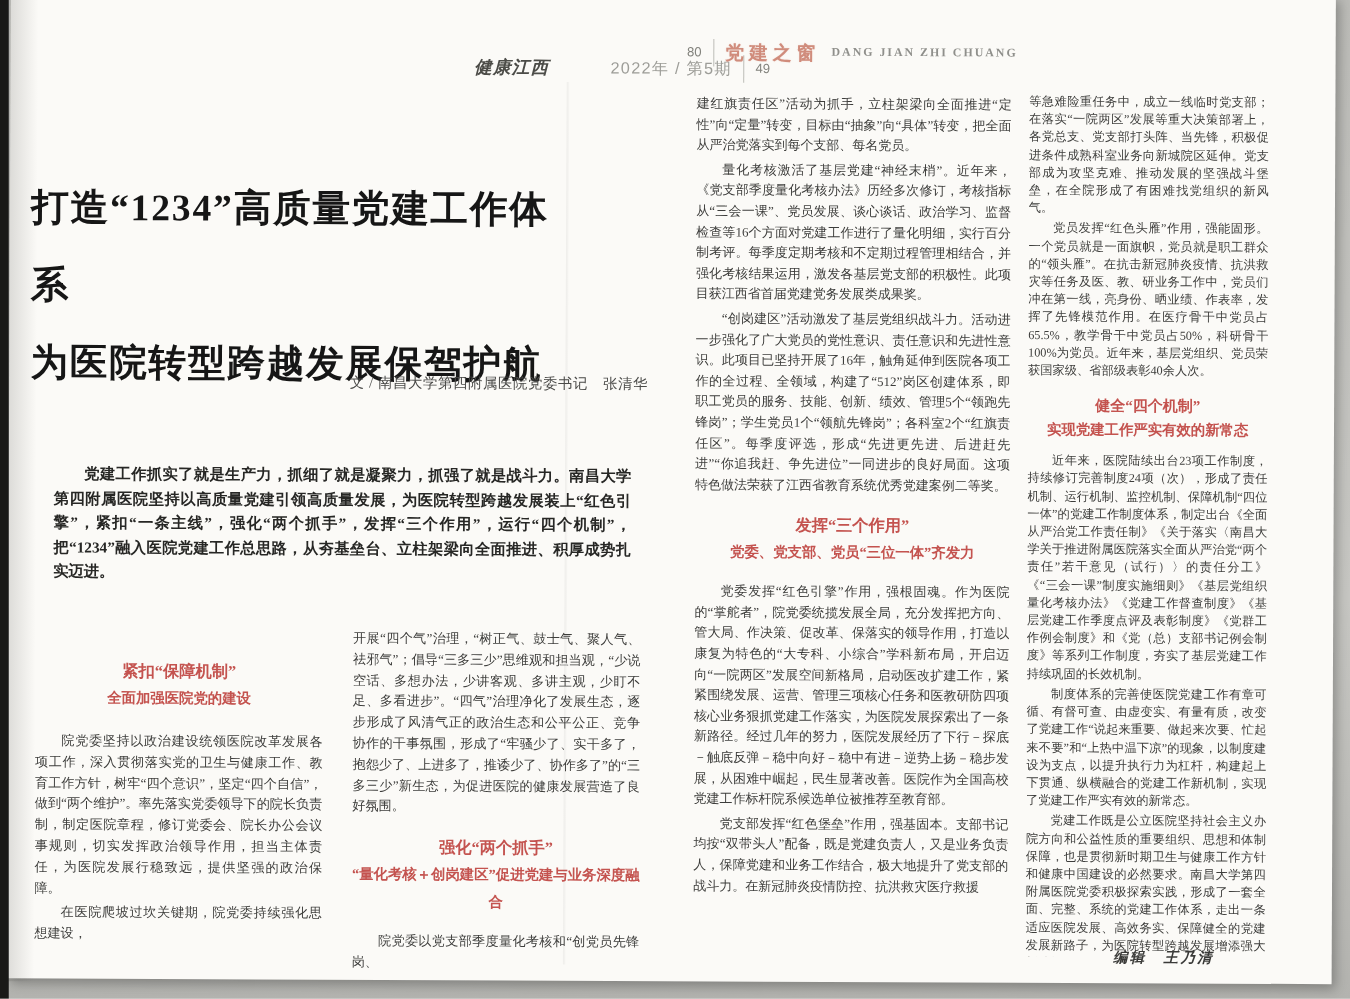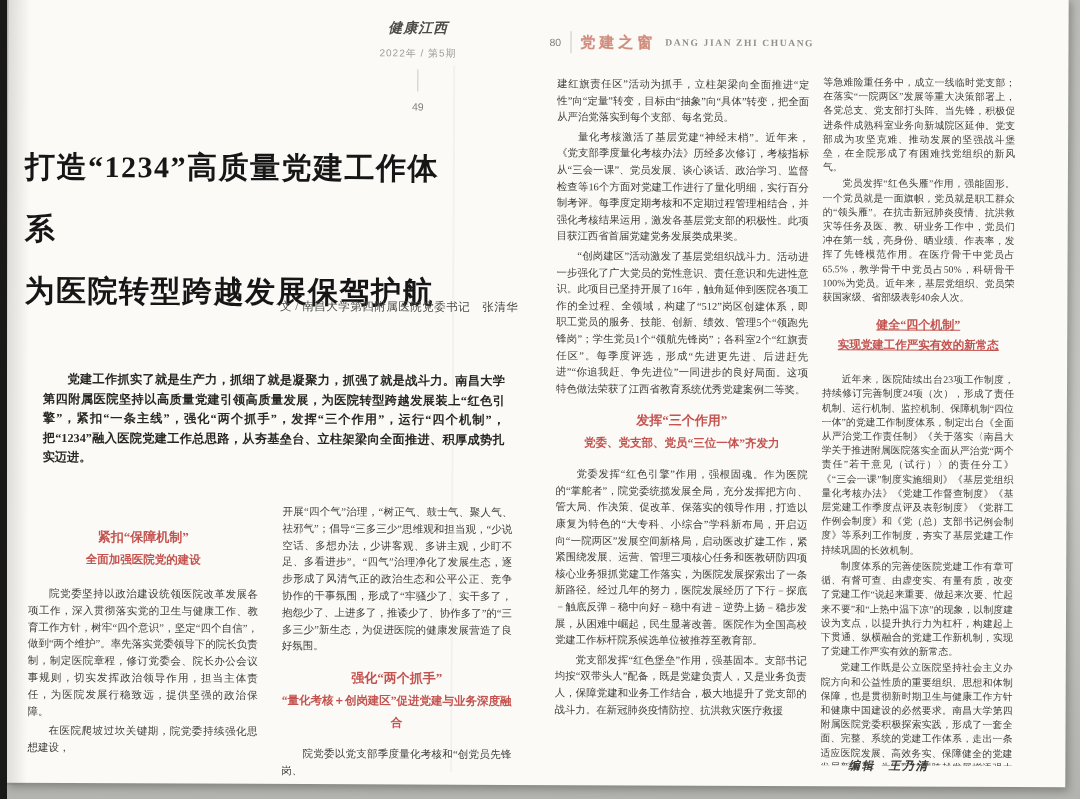--- a/index.html
+++ b/index.html
@@ -24,27 +24,27 @@
     position:absolute; left:7px; top:-6px; width:22px; height:791px;
     background:linear-gradient(to right, rgba(60,60,55,0.16), rgba(0,0,0,0));
     transform:rotate(0.25deg); z-index:4;
   }
   .gutter-shadow {
     position:absolute; left:452px; top:66px; width:2px; height:706px;
     background:linear-gradient(to right, rgba(0,0,0,0.05), rgba(0,0,0,0.02));
   }
   
   .hdr { position:absolute; display:flex; align-items:center; gap:9px; }
-  .hdr49 { left:378px; top:20px;flex-direction:column; }
+  .hdr49 { left:378px; top:44px; }
   .hdr50 { left:548px; top:31px; }
   .logo-script {
     font-family:"DejaVu Serif", serif; font-style:italic; font-weight:bold;
     font-size:14px; color:#4c4c48; letter-spacing:1px;
   }
-  .issue { font-family:"Liberation Sans", sans-serif; font-size:10px; color:#9d9d98; letter-spacing:1px; }
+  .issue { font-family:"Liberation Sans", sans-serif; font-size:13px; color:#9d9d98; letter-spacing:1px;margin-left:40px; }
   .vline { width:1px; height:22px; background:#c9c9c4; }
   .pageno { font-family:"Liberation Sans", sans-serif; font-size:10.5px; color:#83837d; }
   .section-cn {
     font-weight:bold; font-size:15px; color:#d08c7c; letter-spacing:4px;
     text-shadow:0 0 1px rgba(208,140,124,0.35);
   }
   .section-py { font-family:Liberation Serif, serif; font-size:9.5px; font-weight:bold; color:#8f8f8b; letter-spacing:1.6px; }
   
   .title {
     position:absolute; left:24px; top:138px; width:430px;
@@ -68,26 +68,26 @@
   .p49c2 { left:283px; top:505px; width:230px; }
   .p50cA { left:556px; top:76px;  width:252px; }
   .p50cA p { font-size:10.4px; line-height:16.6px; }
   .p50cB { left:822px; top:74px;  width:192px; height:690px; overflow:hidden; }
   .p50cB p { font-size:9.8px; line-height:14.2px; margin-bottom:2px; }
   .redhead {
     text-align:center; font-weight:bold; color:#c4534f;
     font-size:13px; line-height:22px; text-indent:0;
     margin:12px 0 13px 0;
   }
-  .p50cB .redhead { font-size:12px; line-height:20px; margin:10px 0 18px 0;text-decoration:underline; }
+  .p50cB .redhead { font-size:12px; line-height:20px; margin:10px 0 8px 0; }
   .redhead .l2 { display:block; font-size:11.5px; }
   .p49c1 .redhead { margin:0 0 16px 0; }
   .editor {
     position:absolute; left:850px; top:757px; width:165px;
-    text-align:left; font-style:italic; font-weight:bold;
+    text-align:center; font-style:italic; font-weight:bold;
     font-size:11.5px; color:#3a3a38; letter-spacing:2px;
   }
 </style>
 </head>
 <body>
 
 <div class="sheet">
   <div class="sheet-inner">
 
     <div class="gutter-shadow"></div>

